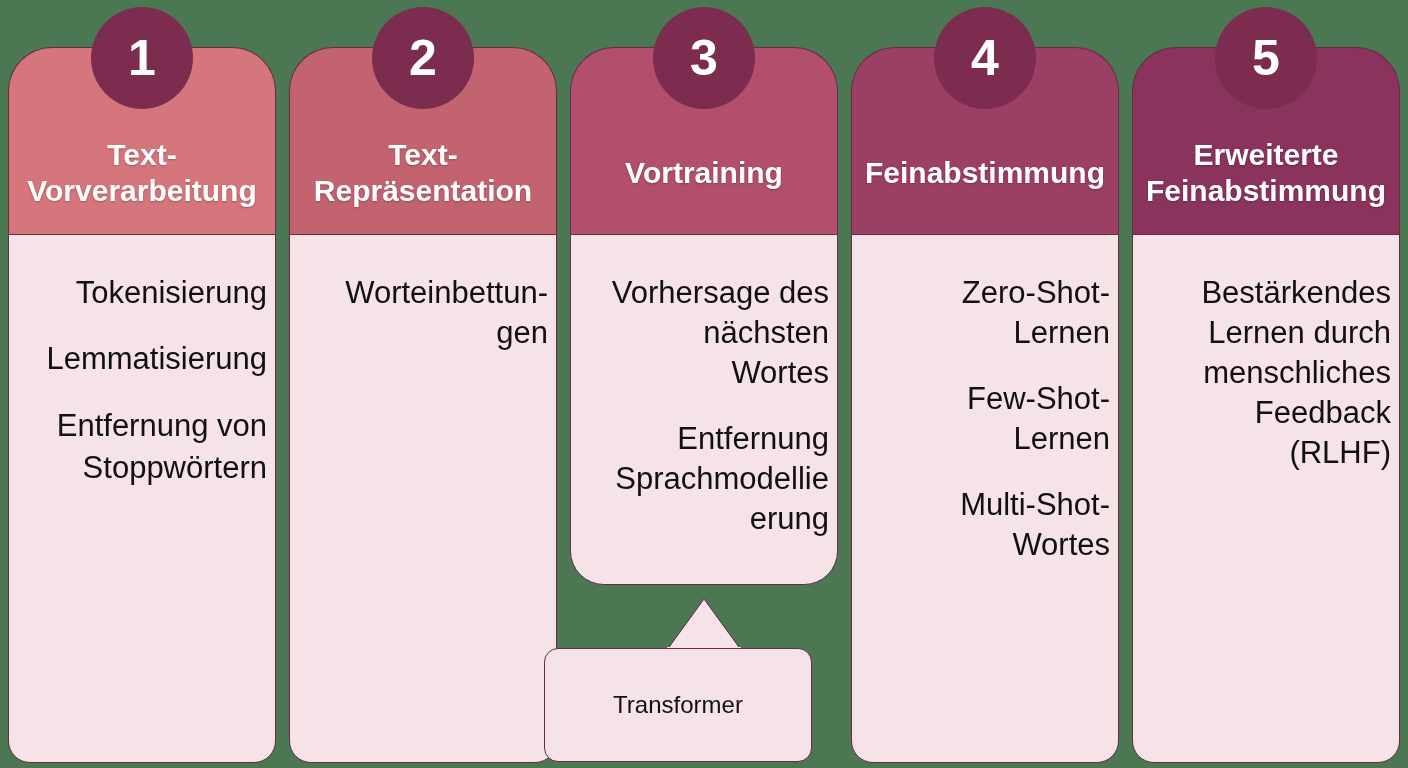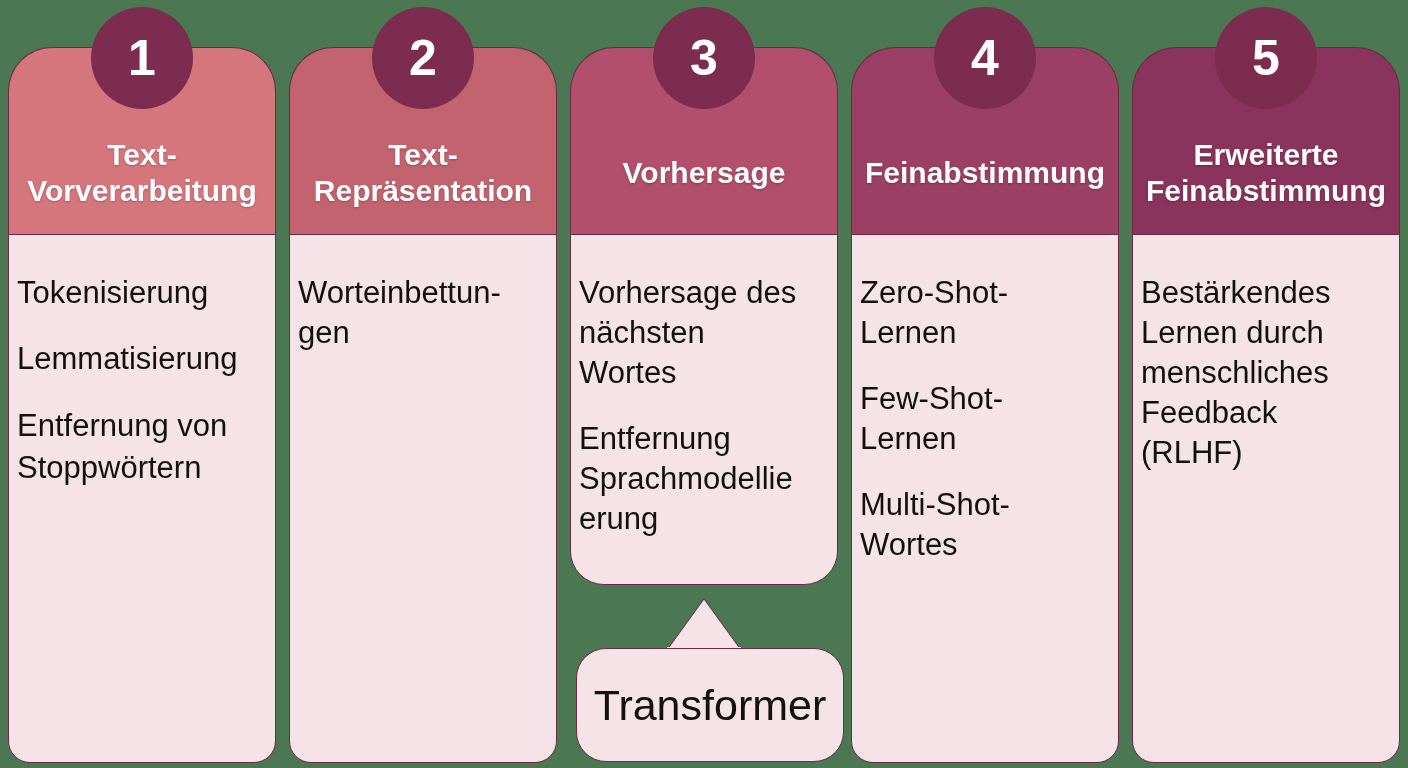--- a/index.html
+++ b/index.html
@@ -3,23 +3,23 @@
 <meta charset="utf-8">
 <style>
   html,body{margin:0;padding:0;}
   body{width:1408px;height:768px;background:#4b7752;position:relative;overflow:hidden;font-family:"Liberation Sans","DejaVu Sans",sans-serif;}
   .card{position:absolute;top:47px;width:268px;height:715px;}
   .card .head{position:absolute;left:0;top:0;width:266px;height:187px;border:1px solid #6a2a44;border-bottom:none;border-radius:44px 44px 0 0;}
   .card .body{position:absolute;left:0;top:187px;width:266px;height:527px;background:#f6e3e8;border:1px solid #6a2a44;border-radius:0 0 22px 22px;}
   .card.short .body{height:349px;border-radius:0 0 34px 34px;}
   .badge{position:absolute;top:-41px;left:50%;margin-left:-51px;width:102px;height:102px;border-radius:50%;background:#7c2c4e;color:#fff;font-weight:bold;font-size:50px;line-height:102px;text-align:center;}
   .title{position:absolute;left:0;right:0;top:62px;height:125px;display:flex;align-items:center;justify-content:center;text-align:center;color:#fff;font-weight:bold;font-size:30px;line-height:36px;text-shadow:0 1px 2px rgba(0,0,0,0.25);}
-  .items{position:absolute;left:8px;right:8px;top:38px;text-align:left;color:#111;font-size:31px;line-height:40px;}
+  .items{position:absolute;left:8px;right:8px;top:38px;text-align:right;color:#111;font-size:31px;line-height:40px;}
   .items .it{margin-bottom:26px;white-space:pre-line;}
-  .tbox{position:absolute;left:576px;top:648px;width:266px;height:112px;background:#f6e3e8;border:1px solid #6a2a44;border-radius:30px;display:flex;align-items:center;justify-content:center;font-size:43px;color:#111;}
+  .tbox{position:absolute;left:544px;top:648px;width:266px;height:112px;background:#f6e3e8;border:1px solid #6a2a44;border-radius:14px;display:flex;align-items:center;justify-content:center;font-size:24px;color:#111;}
   .tri{position:absolute;left:667px;top:598px;width:74px;height:52px;}
 </style>
 </head>
 <body>
 
 <div class="card" style="left:8px;">
   <div class="head" style="background:#d4767c;">
     <div class="badge">1</div>
     <div class="title">
         <span style="white-space:pre-line">Text-
@@ -49,21 +49,21 @@
       <div class="it">Worteinbettun-
 gen</div>
     </div>
   </div>
 </div>
 
 <div class="card short" style="left:570px;">
   <div class="head" style="background:#b14f6c;">
     <div class="badge">3</div>
     <div class="title">
-        <span style="white-space:pre-line">Vorhersage</span>
+        <span style="white-space:pre-line">Vortraining</span>
       </div>
   </div>
   <div class="body">
     <div class="items">
       <div class="it">Vorhersage des
 nächsten
 Wortes</div>
       <div class="it">Entfernung
 Sprachmodellie
 erung</div>

